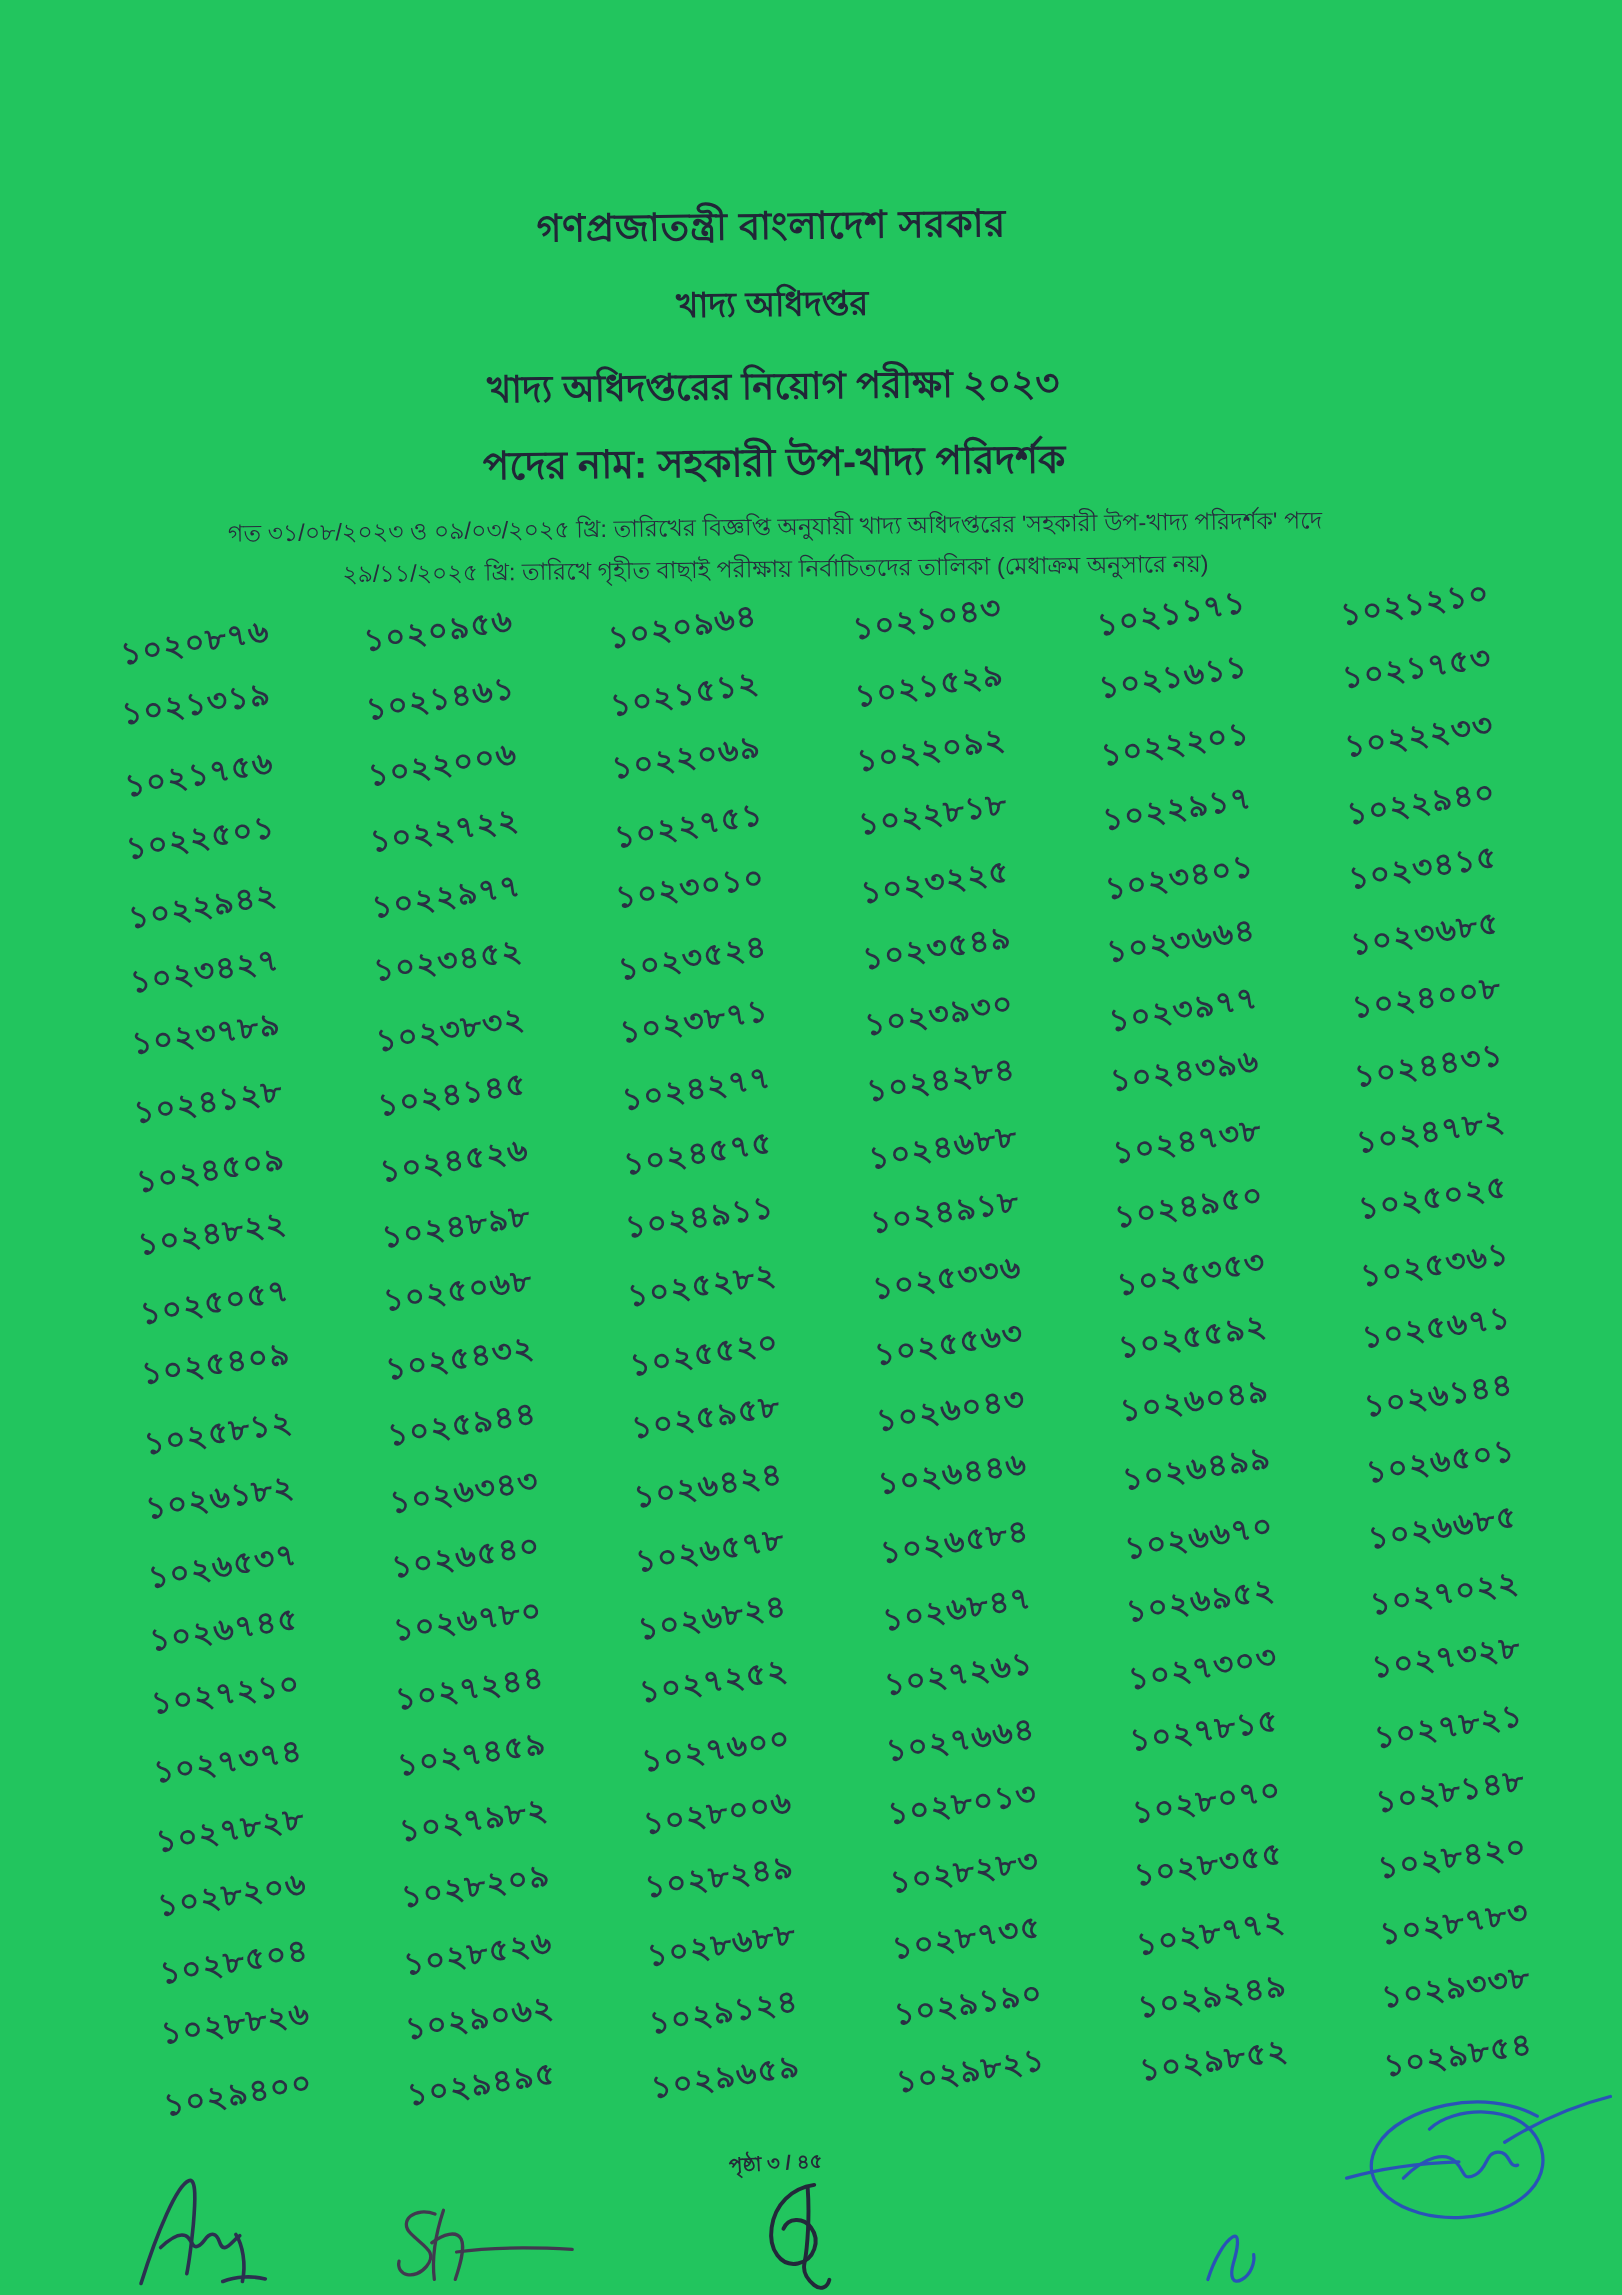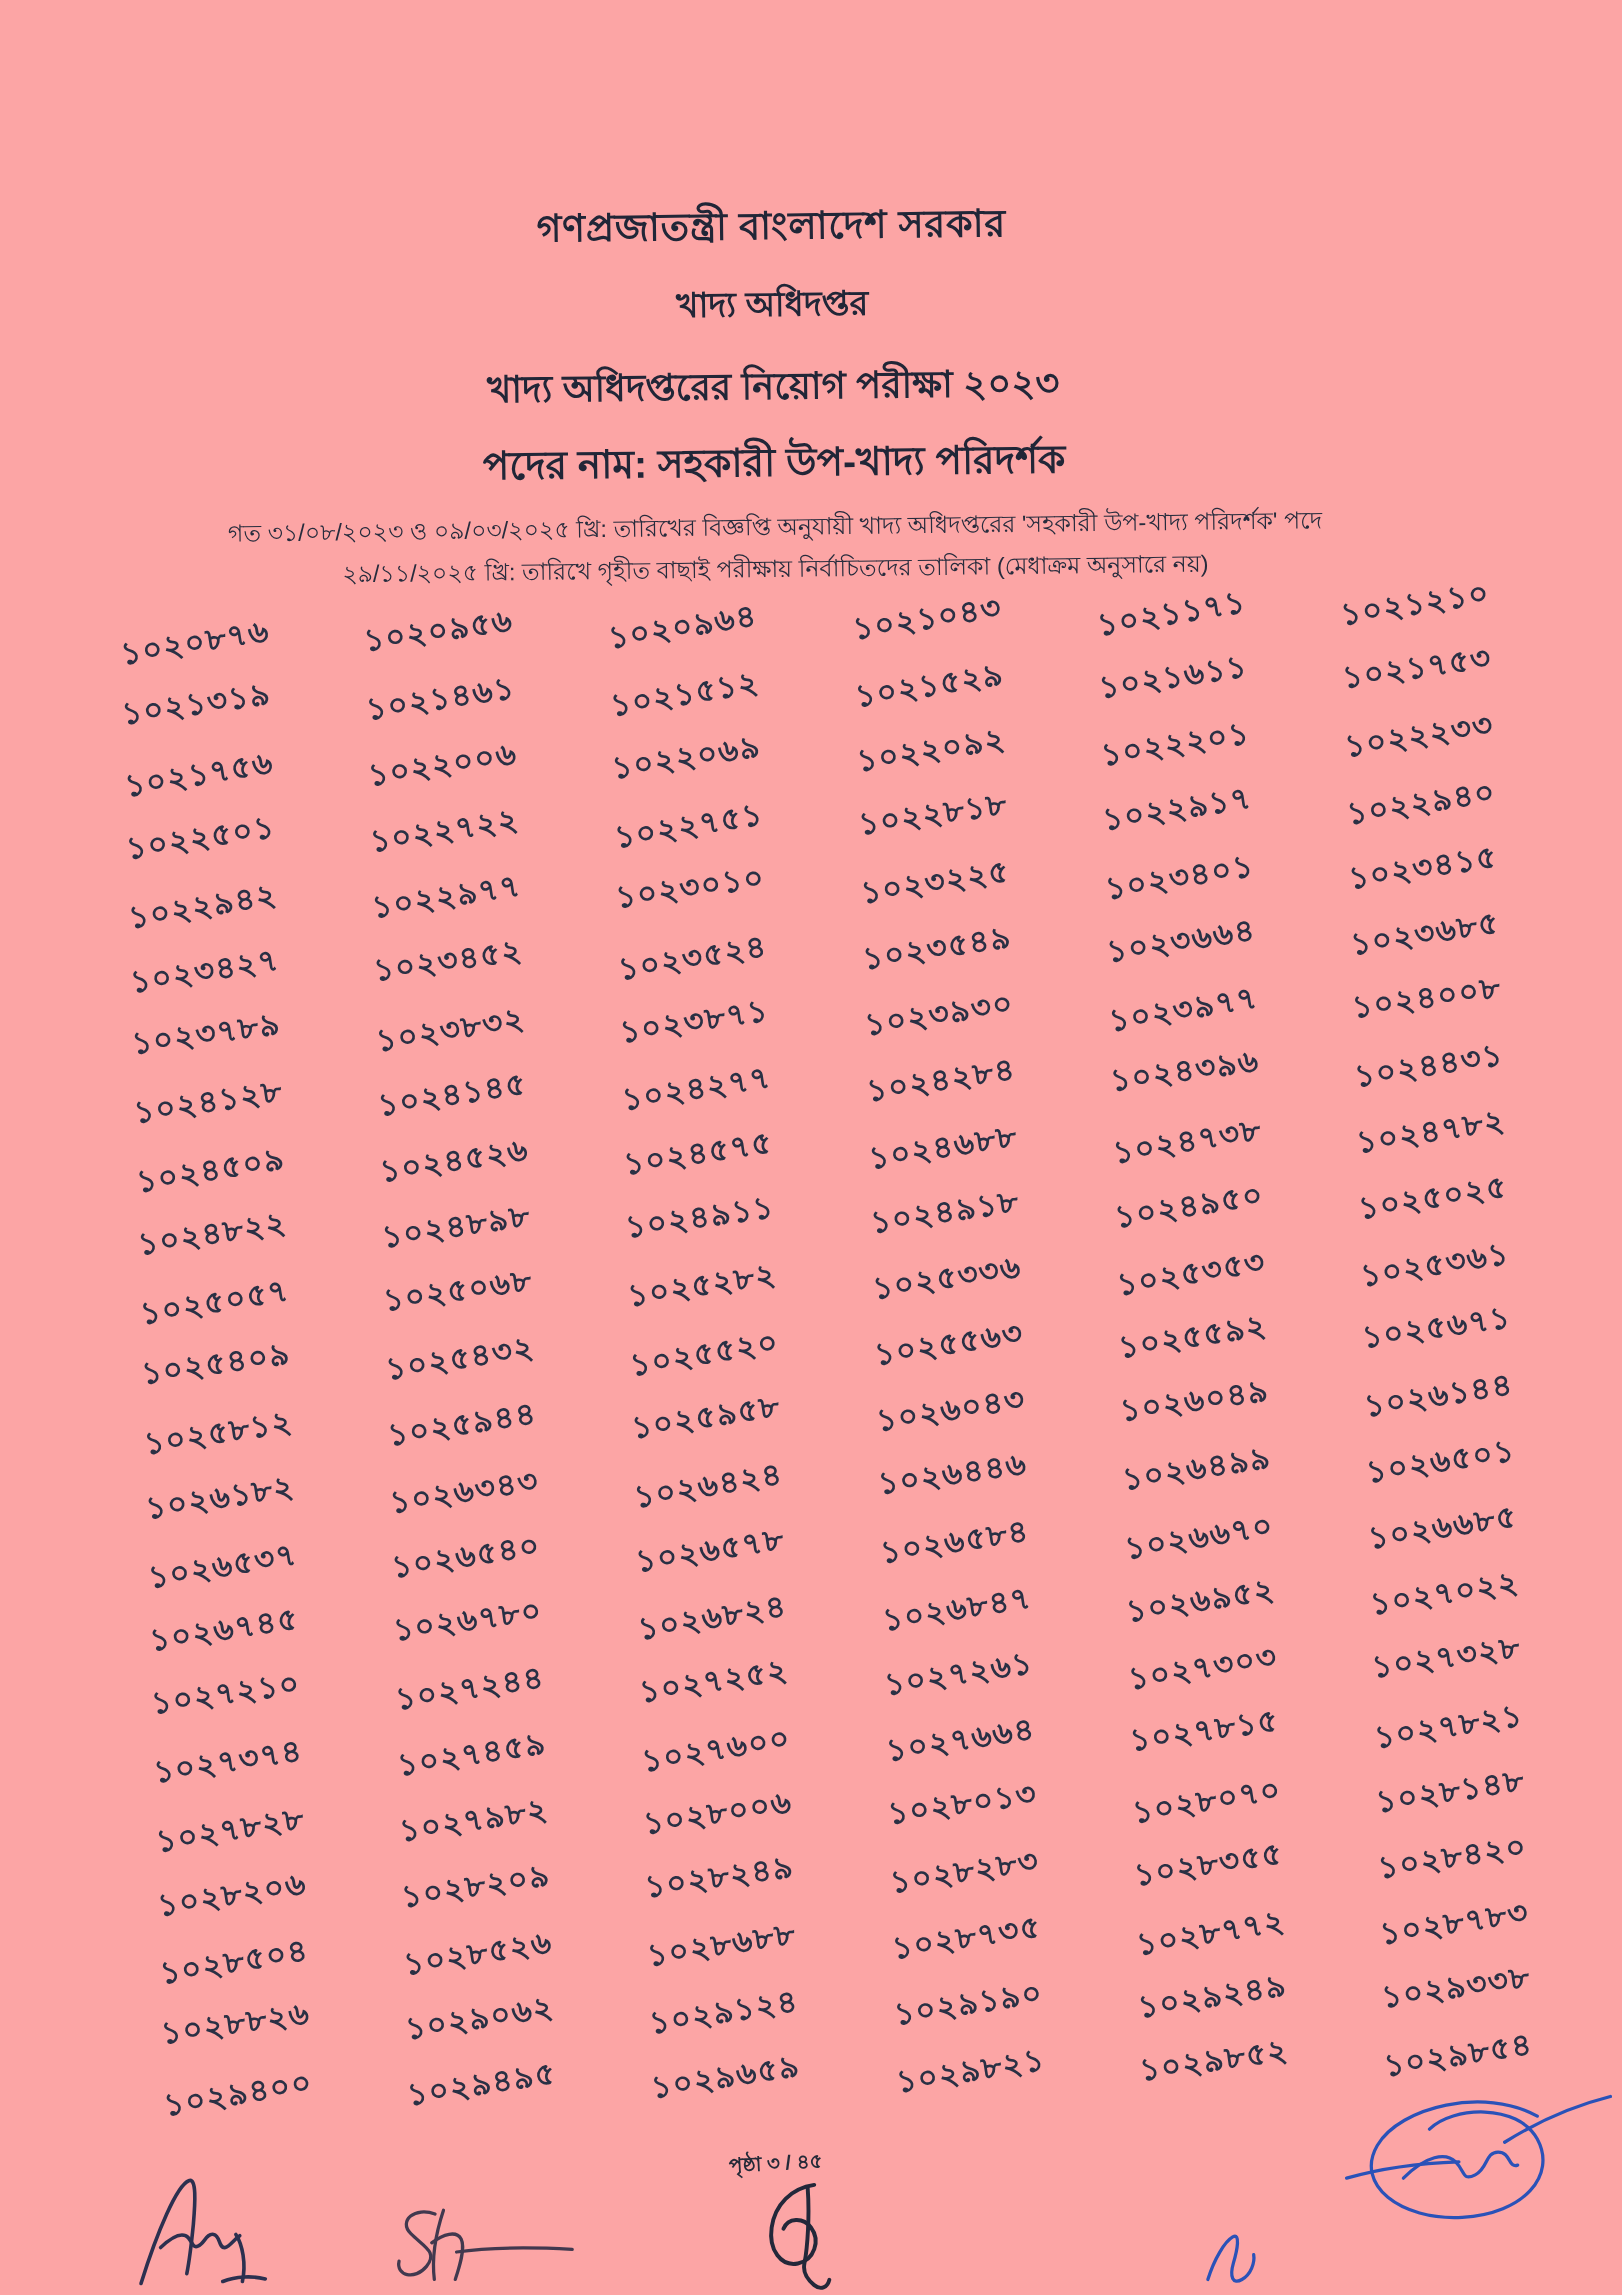--- a/index.html
+++ b/index.html
@@ -1,19 +1,19 @@
 <!DOCTYPE html>
 <html lang="bn" style="font-size:10.5px"><head>
 <meta charset="utf-8">
 <style>
   html,body{margin:0;padding:0;background:#e8e8e8;}
   .page{
     position:relative;
     width:1622px;height:2295px;
-    background:#fca5a5;
+    background:#22c55e;
     overflow:hidden;
     font-family:"Liberation Sans","DejaVu Sans",sans-serif;
     color:#212637;
   }
   
   .doc-header{
     position:absolute;left:0;top:0;width:1537px;
     transform:rotate(-0.7deg);transform-origin:50% 0;
     text-align:center;
   }

